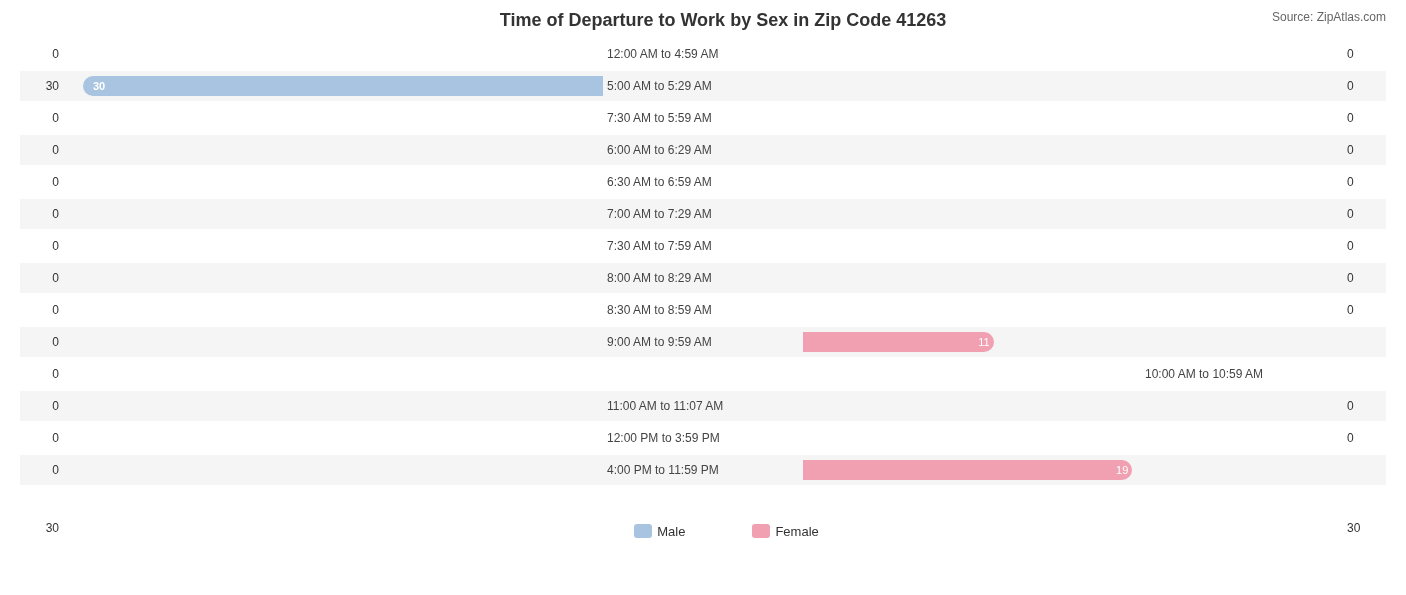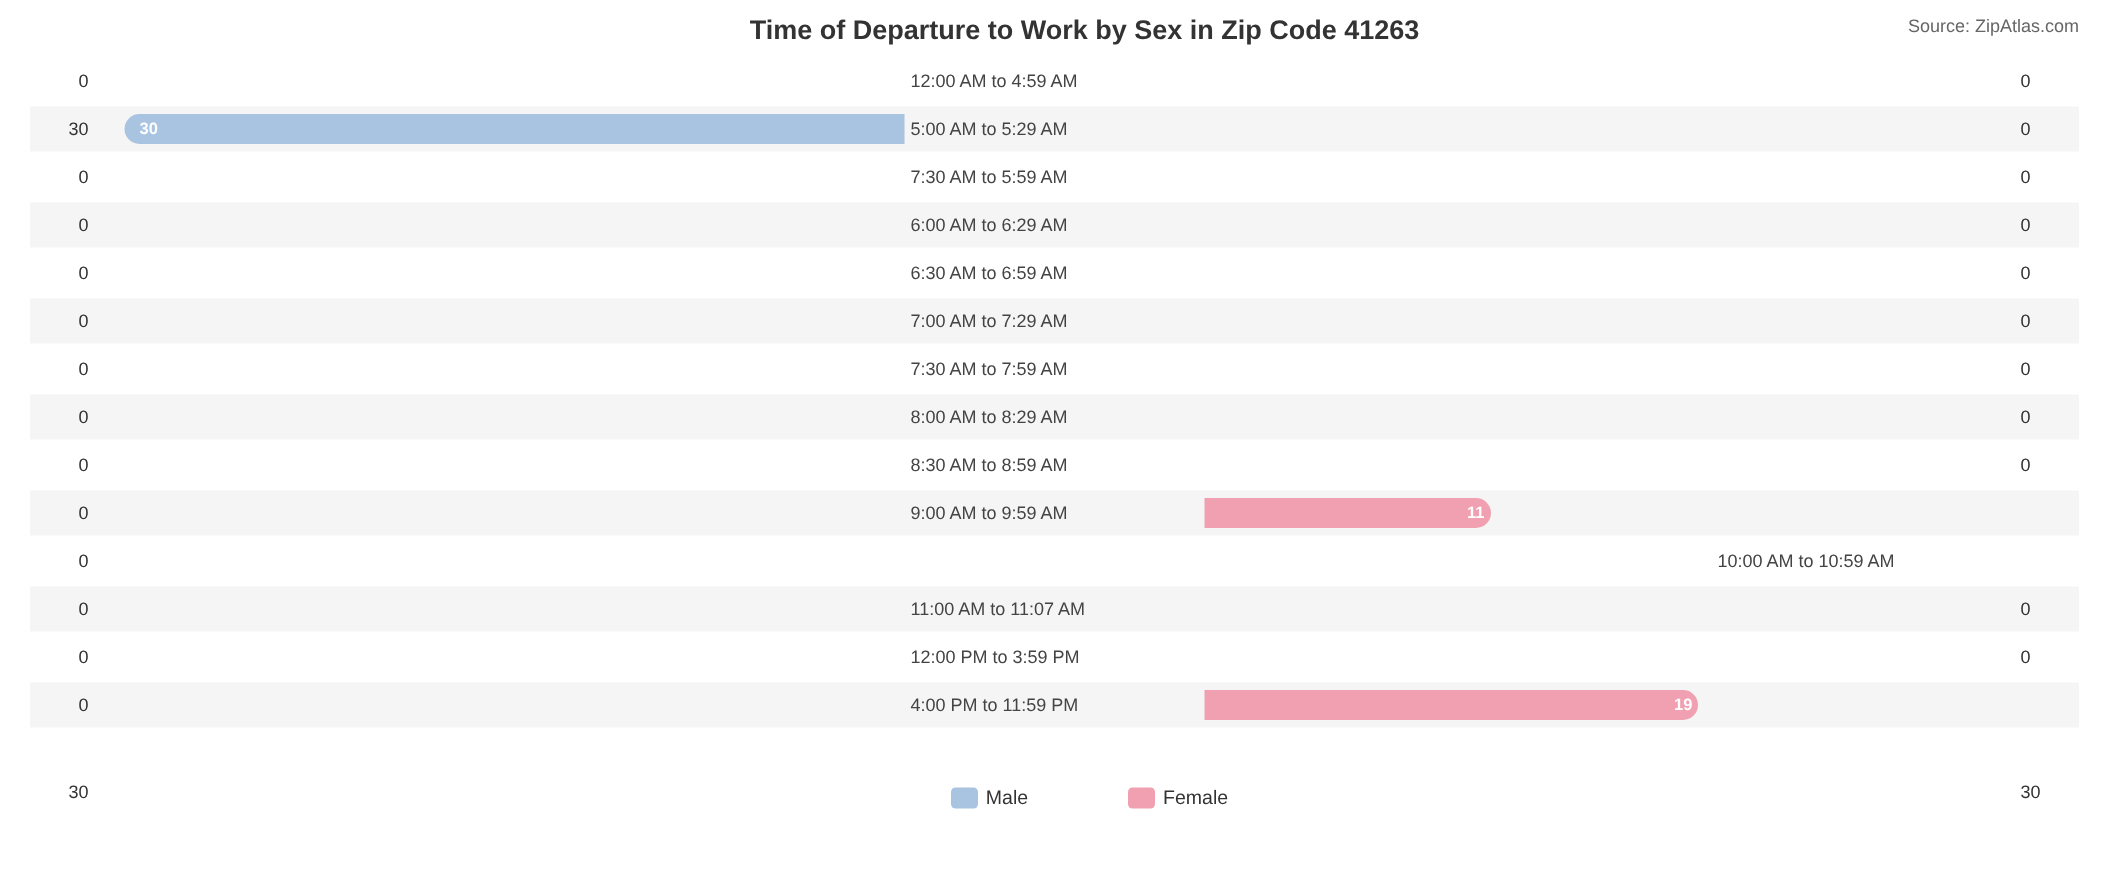--- a/index.html
+++ b/index.html
@@ -87,21 +87,21 @@
       border-radius: 0 10px 10px 0;
       display: flex;
       align-items: center;
       justify-content: flex-end;
       padding-right: 4px;
       font-size: 11px;
       color: #333;
     }
     .female-bar.has-value {
       color: #fff;
-      font-weight: bold;
+      font-weight: normal;
       text-align: right;
     }
     .center-label {
       width: 200px;
       text-align: left;
       font-size: 12px;
       color: #444;
       flex-shrink: 0;
       z-index: 1;
       background: transparent;
@@ -139,21 +139,21 @@
       display: flex;
       align-items: center;
       justify-content: center;
       gap: 20px;
       margin-top: 6px;
       font-size: 13px;
       color: #333;
     }
     .legend-item {
       display: flex;
-      align-items: flex-end;
+      align-items: center;
       gap: 5px;
       padding-left: 47px;
     }
     .legend-box {
       width: 18px;
       height: 14px;
       border-radius: 3px;
     }
     
     

